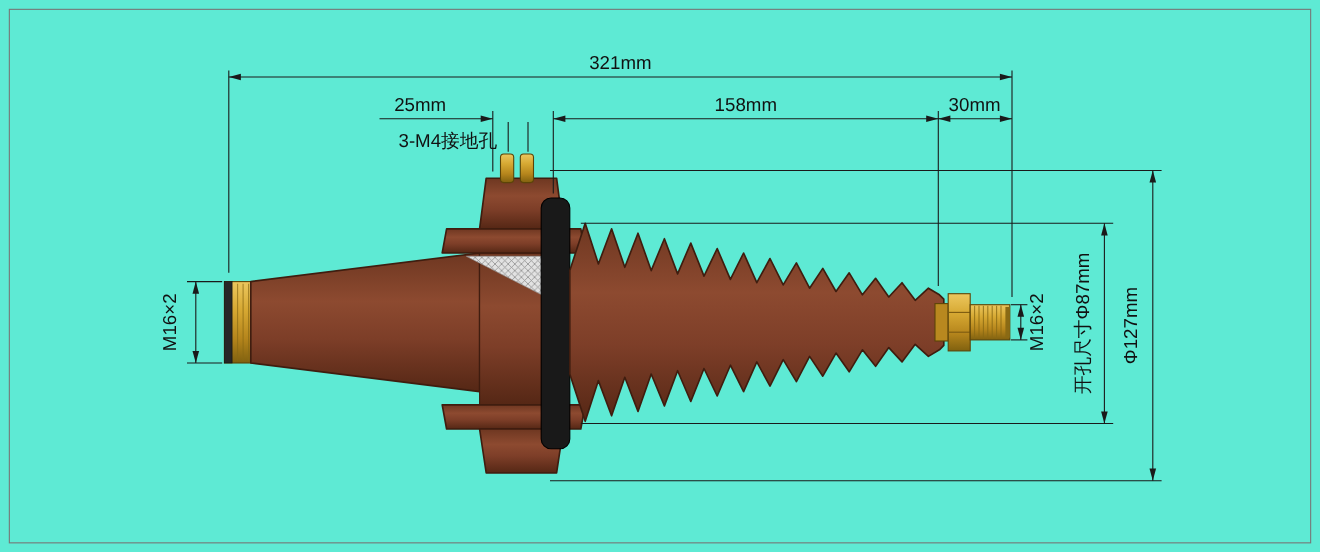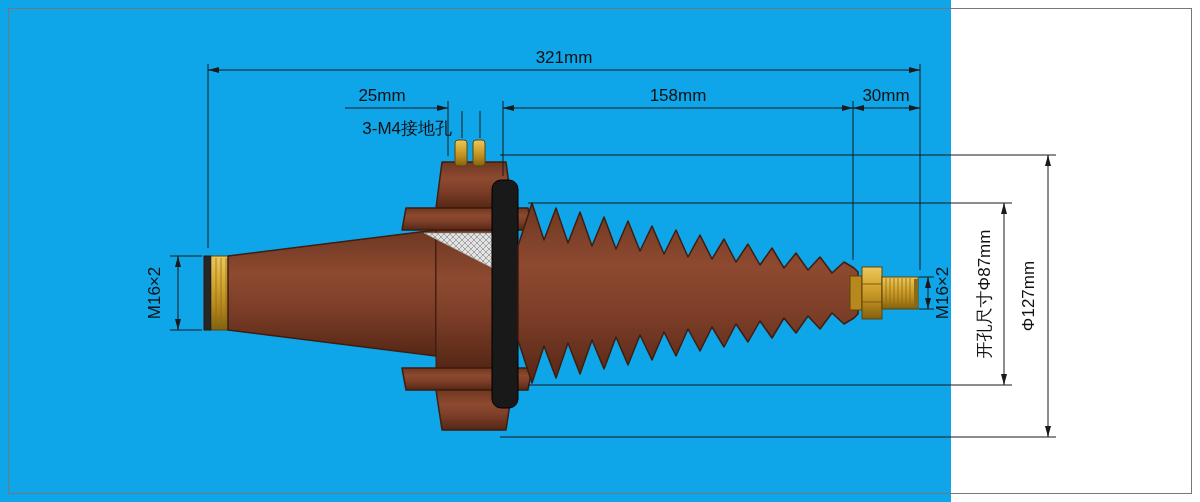--- a/index.html
+++ b/index.html
@@ -1,17 +1,17 @@
 <!DOCTYPE html>
 <html><head>
 <meta charset="utf-8">
 <style>
   html,body { margin:0; padding:0; background:#ffffff; }
   .page {
-    width:951px; height:502px; background:#0ea5e9;
+    width:1200px; height:502px; background:#5eead4;
     font-family:"Liberation Sans","DejaVu Sans",sans-serif;
     position:relative;
   }
   svg { display:block; }
   .dim-line, .witness {
     stroke:#1a1a1a; stroke-width:1; fill:none;
   }
   .outline { stroke:#3f1d0f; stroke-width:1.5; stroke-linejoin:round; }
   .dim-text {
     font-family:"Liberation Sans","DejaVu Sans",sans-serif;

